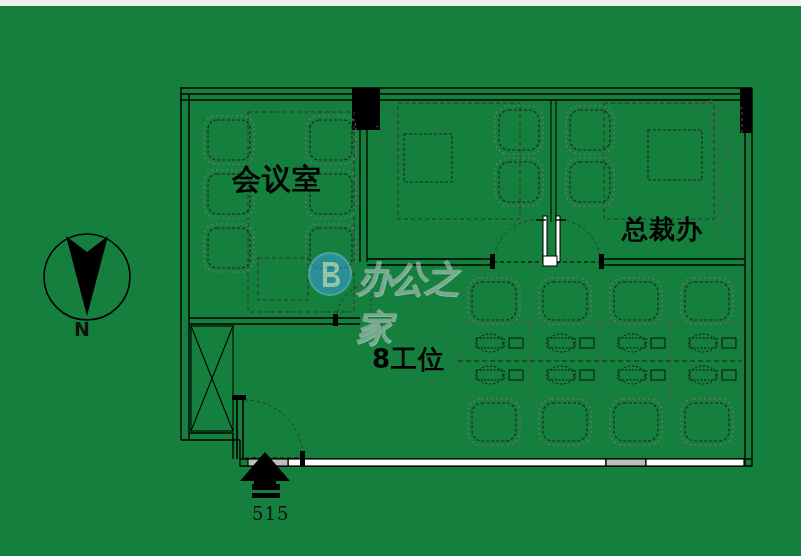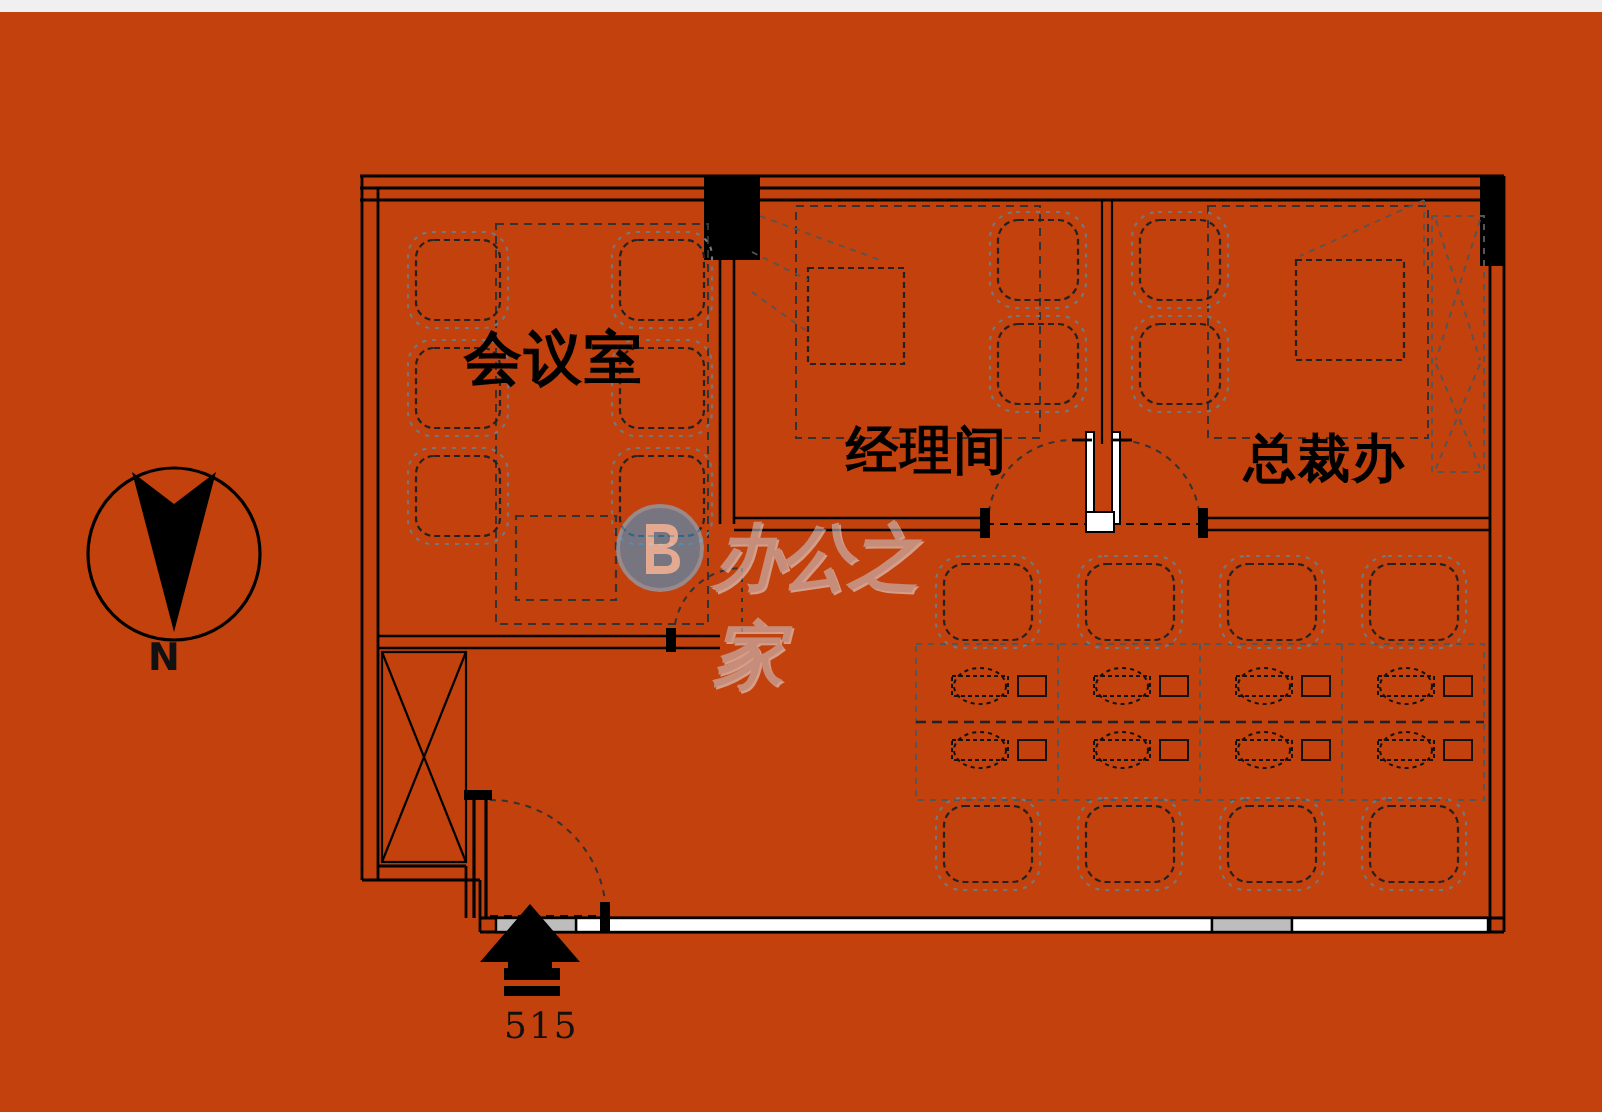--- a/index.html
+++ b/index.html
@@ -4,21 +4,21 @@
 <style>
   html, body {
     margin: 0;
     padding: 0;
     background: #ffffff;
   }
   #stage {
     position: relative;
     width: 801px;
     height: 556px;
-    background: #c2410c;
+    background: #15803d;
     font-family: "DejaVu Sans", "Liberation Sans", sans-serif;
     overflow: hidden;
   }
   #topstrip {
     position: absolute;
     left: 0; top: 0;
     width: 801px; height: 6px;
     background: #f0f0f0;
   }
   #plan {
@@ -296,24 +296,24 @@
     <g>
       <polygon points="265,452 290,481 276,481 276,490 254,490 254,481 240,481" fill="#000"></polygon>
       <rect x="252" y="484" width="28" height="6" fill="#000"></rect>
       <rect x="252" y="493" width="28" height="5" fill="#000"></rect>
     </g>
 
   </svg>
 
   <div class="room-label" id="lbl-meeting">会议室</div>
 
-  <div class="room-label" id="lbl-manager">经理间</div>
 
   <div class="room-label" id="lbl-ceo">总裁办</div>
 
+  <div class="room-label" id="lbl-ws">8工位</div>
 
   <div id="compass-label">N</div>
 
   <div id="entry-label">515</div>
 
   <div id="watermark">
     <svg width="44" height="44" viewBox="0 0 44 44">
       <circle cx="22" cy="22" r="21" fill="#3aa0e0"></circle>
       <circle cx="22" cy="22" r="21" fill="none" stroke="#7cc3ee" stroke-width="2"></circle>
       <path d="M 15 10 L 24 10 Q 31 10 31 16 Q 31 21 25 22 Q 32 23 32 29 Q 32 35 24 35 L 15 35 Z" fill="#ffffff"></path>

